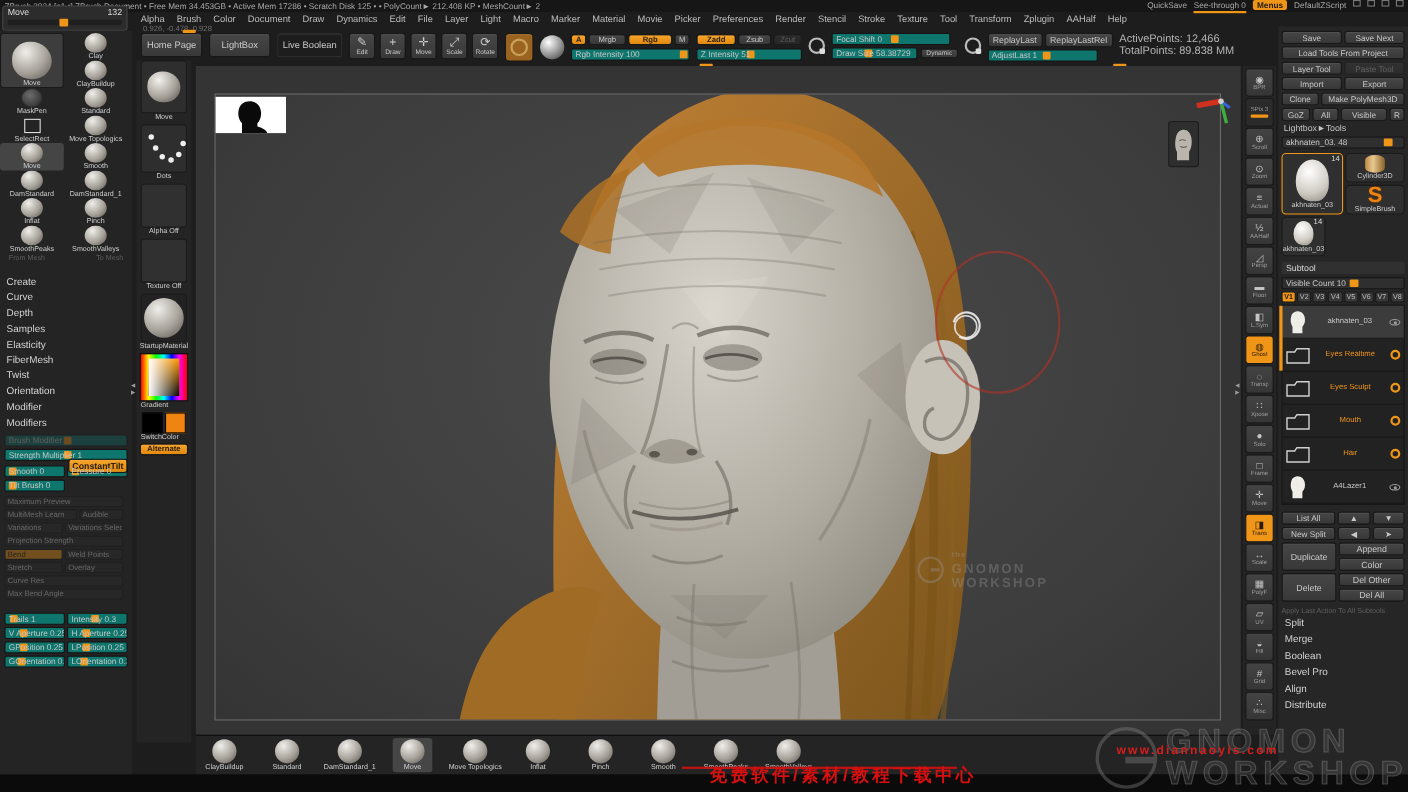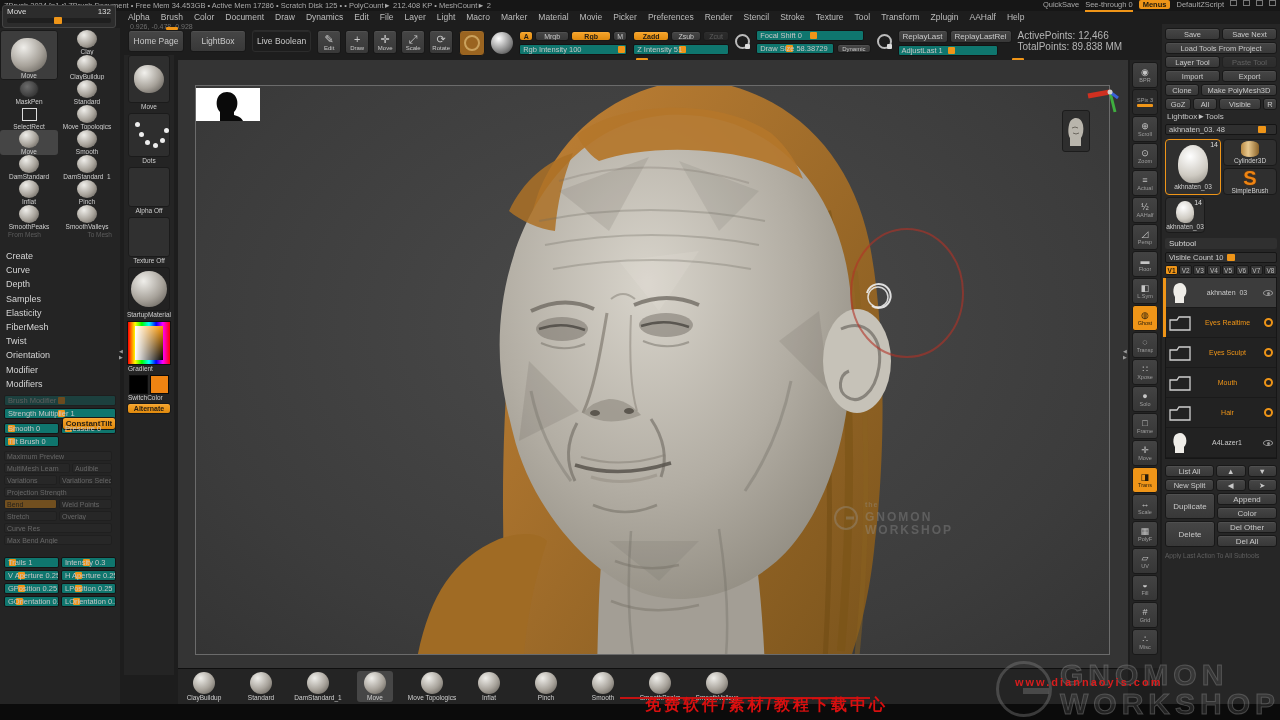--- a/index.html
+++ b/index.html
@@ -943,20 +943,29 @@
   <div class="tp-tall">
     <span class="b left">Delete</span>
     <span class="rights">
       <span class="b">Del Other</span>
       <span class="b">Del All</span>
     </span>
   </div>
 
   <div class="tp-apply">Apply Last Action To All Subtools</div>
 
+  <div id="tp-sections">
+
+  <div class="seclabel">Split</div>
+      <div class="seclabel">Merge</div>
+      <div class="seclabel">Boolean</div>
+      <div class="seclabel">Bevel Pro</div>
+      <div class="seclabel">Align</div>
+      <div class="seclabel">Distribute</div>
+    </div>
 </div>
 
 <div id="bottom-tray" class="abs">
 
     <div class="bt-item">
       <span class="bt-thumb"></span>
       <span>ClayBuildup</span>
     </div>
 
     <div class="bt-item">

